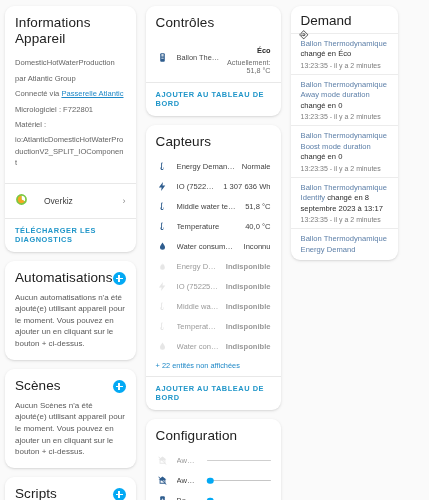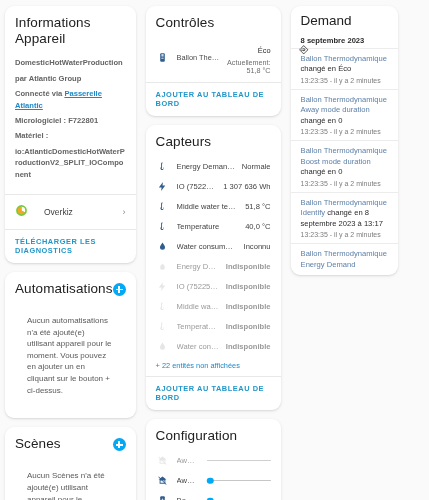--- a/index.html
+++ b/index.html
@@ -56,31 +56,31 @@
   .plus-btn::before, .plus-btn::after {
     content: ""; position: absolute; background: #fff;
   }
   .plus-btn::before { left: 3px; right: 3px; top: 6px; height: 1.4px; }
   .plus-btn::after  { top: 3px; bottom: 3px; left: 5.8px; width: 1.4px; }
 
   .body-text {
     font-size: 8px;
     color: #5a5a5a;
     line-height: 1.45;
-    margin: 12px;
+    margin: 0;
   }
   .muted-sm {
     font-size: 7.6px;
     color: #646464;
     line-height: 1.5;
     margin: 0;
   }
   .link { color: #1e88c7; text-decoration: underline; }
 
-  .info-lines { margin-top: 10px; font-weight: bold; }
+  .info-lines { margin-top: 10px; }
   .info-lines p { margin: 0 0 4px 0; }
   .break-all { word-break: break-all; }
 
   .divider { height: 1px; background: #e8e8e8; }
 
   .integration-row {
     display: flex; align-items: center; gap: 16px;
     padding: 8px 10px;
   }
   .integration-name { font-size: 8.5px; color: #3c3c3c; flex: 1; }
@@ -123,21 +123,21 @@
   .row-value.dim { color: #9a9a9a; font-weight: bold; }
 
   .control-row {
     display: flex; align-items: center; gap: 7px; padding: 2px 0 4px 0;
   }
   .control-name {
     font-size: 7.4px; color: #4a4a4a;
     width: 56px; white-space: nowrap; overflow: hidden; text-overflow: ellipsis;
   }
   .control-right { flex: 1; text-align: right; line-height: 1.15; }
-  .control-mode { font-size: 7.4px; color: #2a2a2a; font-weight: 400; }
+  .control-mode { font-size: 7.4px; color: #2a2a2a; font-weight: 700; }
   .control-sub { font-size: 7.2px; color: #6d6d6d; margin-top: 1px; }
 
   .more-link {
     font-size: 7.4px; color: #1e88c7; padding: 5px 0 2px 0;
   }
 
   
   .slider-wrap { flex: 1; display: flex; align-items: center; padding-left: 2px; }
   .slider-track {
     position: relative;
@@ -407,21 +407,20 @@
             </div>
           </div>
       </div>
     </div>
 
   </div>
 
   <div class="col col-right">
     <div class="card">
       <div class="journal-title">Demand</div>
-      <div class="journal-date">8 septembre 2023</div>
       <div id="journal-entries">
           <div class="journal-item first">
             <span class="cursor-glyph">⎆</span>
             <div class="journal-text"><span class="journal-entity">Ballon Thermodynamique</span><span> changé en Éco</span></div>
             <div class="journal-time">13:23:35 - il y a 2 minutes</div>
           </div>
           <div class="journal-item">
             <div class="journal-text"><span class="journal-entity">Ballon Thermodynamique Away mode duration</span><span></span></div>
             <div class="journal-text">changé en 0</div>
             <div class="journal-time">13:23:35 - il y a 2 minutes</div>

